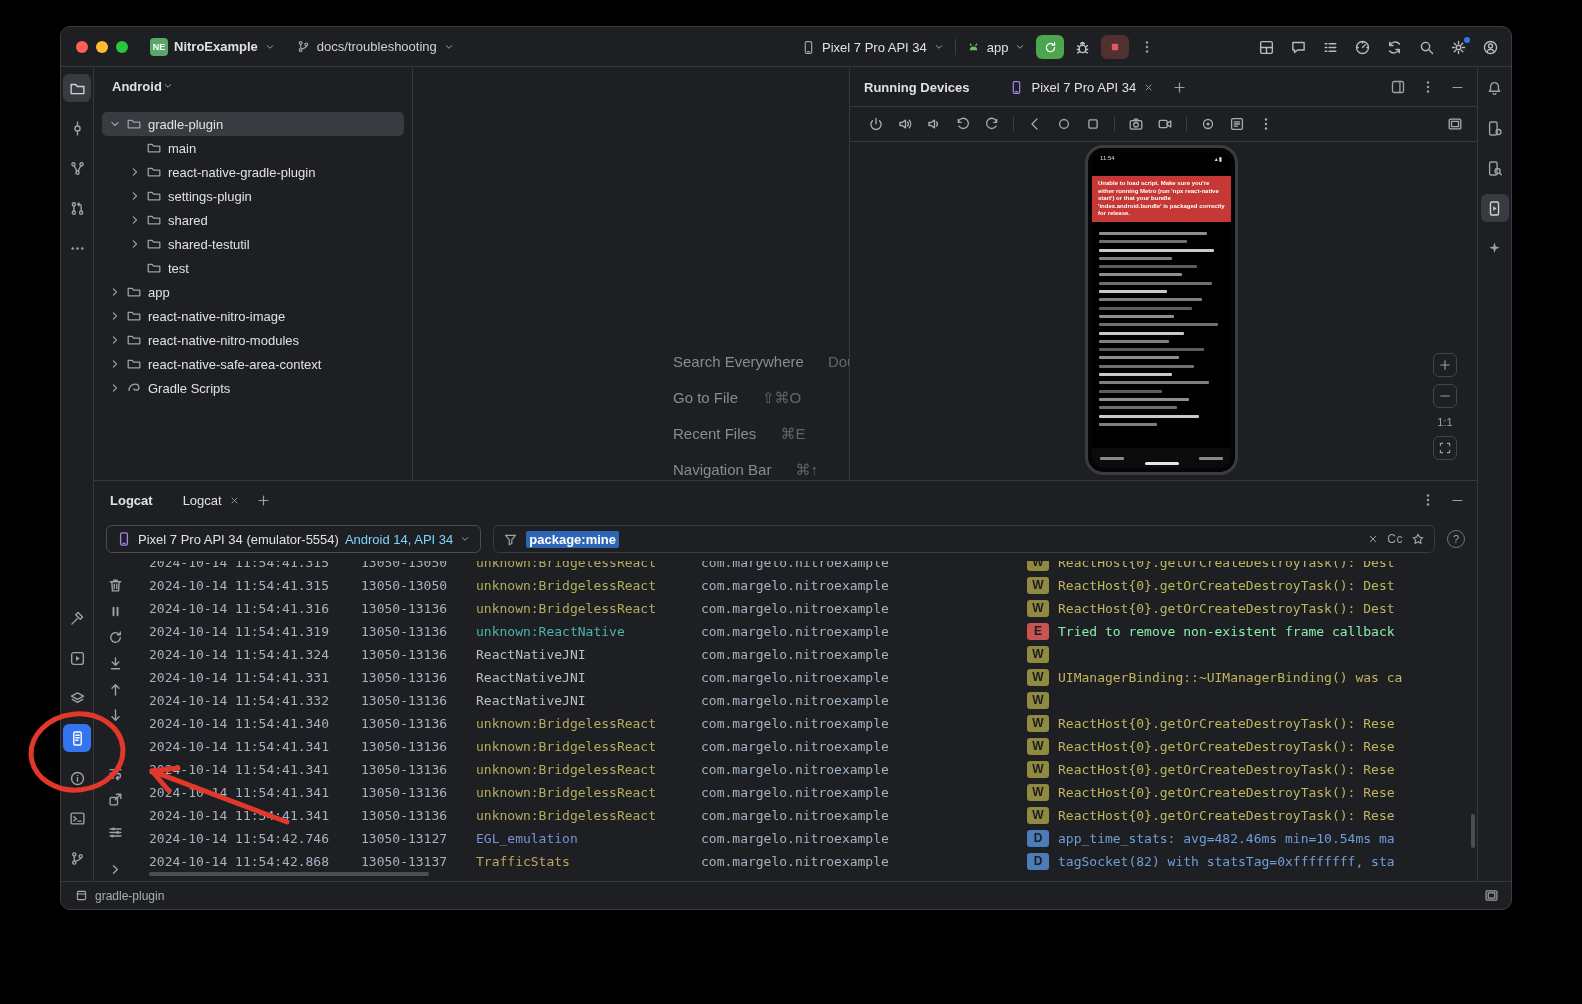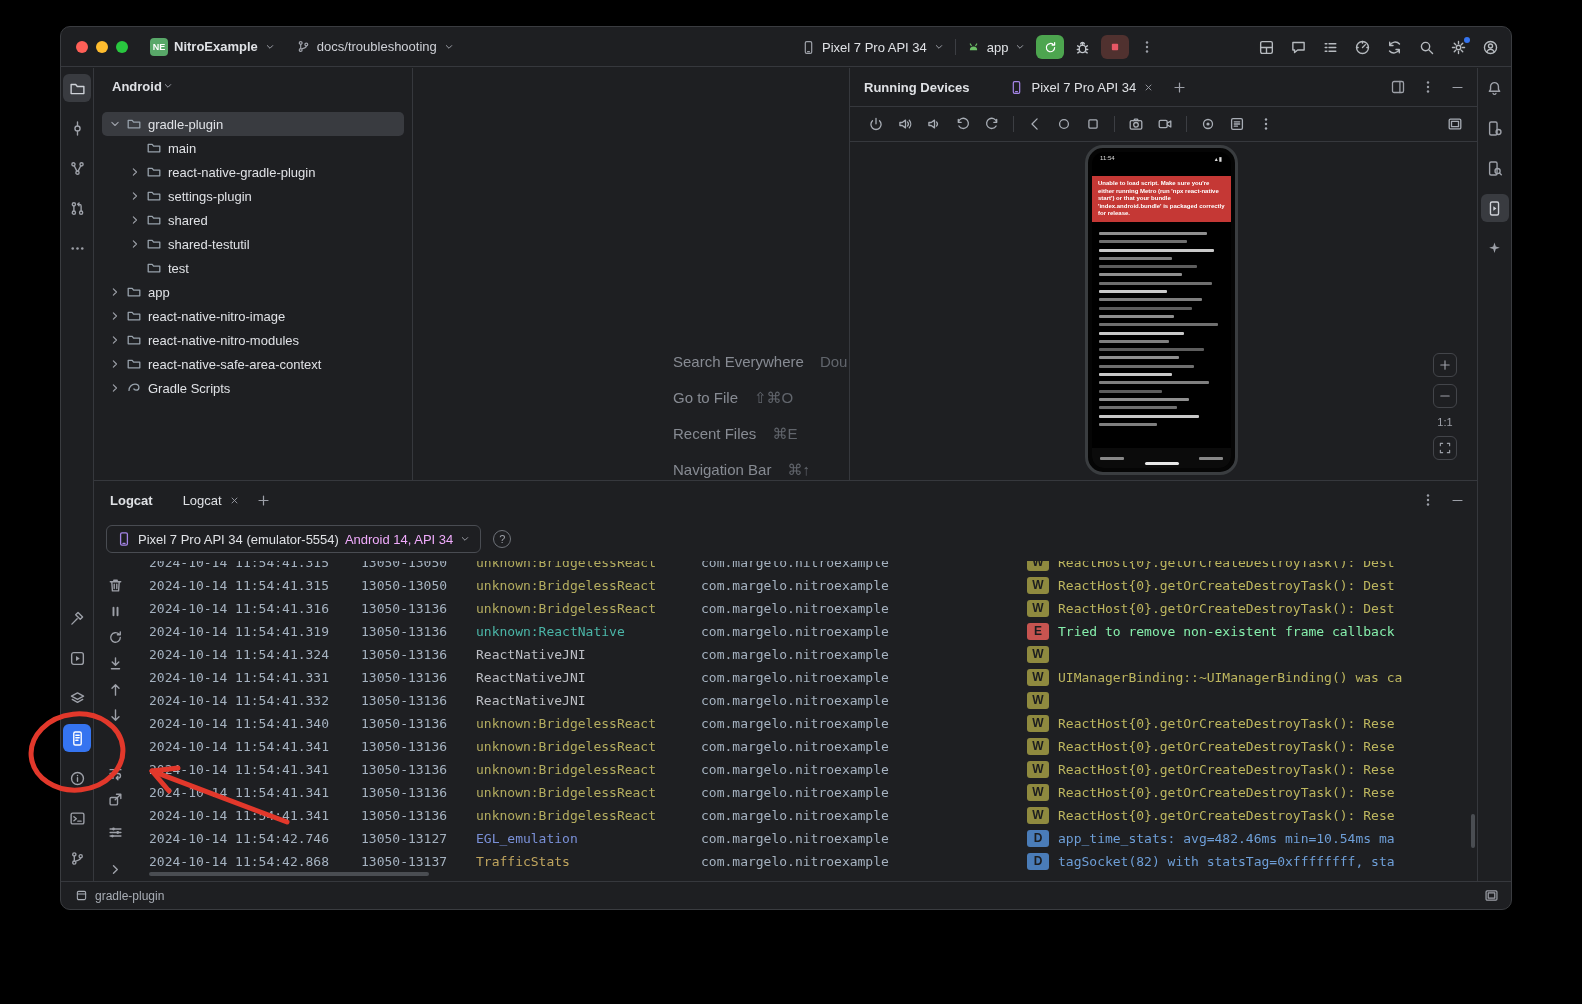--- a/index.html
+++ b/index.html
@@ -50,21 +50,21 @@
 .pp-header{height:36px;display:flex;align-items:center;padding-left:18px;font-weight:600;cursor:pointer}
 .pp-tree{padding-top:8px}
 .tree-row{height:24px;display:flex;align-items:center;margin:0 8px;border-radius:5px;cursor:pointer;white-space:nowrap}
 .tree-row.sel{background:var(--sel)}
 .tree-ch{width:18px;flex:none;display:flex;justify-content:center;color:var(--dim)}
 .tree-ic{width:20px;flex:none;display:flex;justify-content:center;color:#97A1AB}
 .tree-label{margin-left:4px}
 
 .editor{flex:1;position:relative;overflow:hidden;min-width:0}
 .hints{position:absolute;left:260px;top:283px;font-size:15px;color:#878B93}
-.hint-row{display:flex;gap:16px;margin-bottom:14px;white-space:nowrap;line-height:22px}
+.hint-row{display:flex;gap:24px;margin-bottom:14px;white-space:nowrap;line-height:22px}
 .hint-key{color:#61656C}
 
 .rd{width:628px;flex:none;border-left:1px solid var(--border);position:relative;overflow:hidden}
 .rd-head{height:38px;display:flex;align-items:center;padding:0 14px;position:relative}
 .rd-title{font-weight:600;margin-right:40px}
 .rd-tab{display:flex;align-items:center;gap:7px;cursor:pointer}
 .rd-tab .ph{color:#A585E8}
 .rd-tab .x{color:var(--dim);display:flex;cursor:pointer}
 .rd-plus{margin-left:18px;color:var(--dim);display:flex;cursor:pointer}
 .rd-head-right{position:absolute;right:12px;display:flex;align-items:center;gap:14px;color:var(--dim)}
@@ -91,21 +91,21 @@
 .lc{flex:1;border-top:1px solid var(--border);display:flex;flex-direction:column;min-height:0}
 .lc-tabs{height:38px;flex:none;display:flex;align-items:center;padding:0 16px;position:relative}
 .lc-title{font-weight:600;margin-right:30px}
 .lc-tab{display:flex;align-items:center;gap:7px;cursor:pointer}
 .lc-tab .x{color:var(--dim);display:flex}
 .lc-plus{margin-left:16px;color:var(--dim);display:flex;cursor:pointer}
 .lc-tabs-right{position:absolute;right:12px;display:flex;gap:14px;align-items:center;color:var(--dim)}
 .lc-filter{height:40px;flex:none;display:flex;align-items:center;gap:12px;padding:0 12px}
 .lc-device{height:28px;border:1px solid #494C52;border-radius:6px;display:flex;align-items:center;gap:6px;padding:0 9px;cursor:pointer}
 .lc-device .ph{color:#A585E8}
-.lc-device .det{color:#f0abfc}
+.lc-device .det{color:#7dd3fc}
 .lc-field{flex:1;height:28px;border:1px solid #393B40;border-radius:6px;display:flex;align-items:center;gap:8px;padding:0 9px;color:var(--dim)}
 .lc-query{background:#2E65B5;color:#fff;padding:1px 3px;border-radius:2px;font-weight:600}
 .lc-field .spacer{flex:1}
 .cc{font-size:12px;letter-spacing:.5px;cursor:pointer}
 .lc-help{width:18px;height:18px;flex:none;border:1px solid #6F737A;border-radius:50%;display:flex;align-items:center;justify-content:center;font-size:11px;color:var(--dim);cursor:pointer}
 .lc-body{flex:1;display:flex;min-height:0;position:relative}
 .lc-tools{width:42px;flex:none;display:flex;flex-direction:column;align-items:center;gap:9px;padding-top:18px;color:var(--dim)}
 .lc-tools .tool-ic{display:flex}
 .lc-log{flex:1;position:relative;overflow:hidden;padding-top:2px;
         font-family:"DejaVu Sans Mono","Liberation Mono",monospace;font-size:13px;color:#A5B2C0}
@@ -772,20 +772,40 @@
                 </svg>
               </span>
             <span>Pixel 7 Pro API 34 (emulator-5554)</span>
             <span class="det">Android 14, API 34</span>
             <span class="chev" id="chev6">
                 <svg class="ic" width="12" height="12" viewBox="0 0 16 16" fill="none" stroke="currentColor" stroke-width="1.3" stroke-linecap="round" stroke-linejoin="round">
                   <path d="M4.4 6.1L8 9.7l3.6-3.6"></path>
                 </svg>
               </span>
           </div>
+          <div class="lc-field">
+            <span id="funnelIc">
+                <svg class="ic" width="15" height="15" viewBox="0 0 16 16" fill="none" stroke="currentColor" stroke-width="1.3" stroke-linecap="round" stroke-linejoin="round">
+                  <path d="M2.7 3.5h10.6l-3.9 4.7v4.1l-2.8 1.2V8.2z"></path>
+                </svg>
+              </span>
+            <span class="lc-query">package:mine</span>
+            <span class="spacer"></span>
+            <span class="tool-ic" id="clearFilter">
+                <svg class="ic" width="12" height="12" viewBox="0 0 16 16" fill="none" stroke="currentColor" stroke-width="1.3" stroke-linecap="round" stroke-linejoin="round">
+                  <path d="M4.4 4.4l7.2 7.2M11.6 4.4l-7.2 7.2"></path>
+                </svg>
+              </span>
+            <span class="cc">Cc</span>
+            <span class="tool-ic" id="starIc">
+                <svg class="ic" width="14" height="14" viewBox="0 0 16 16" fill="none" stroke="currentColor" stroke-width="1.3" stroke-linecap="round" stroke-linejoin="round">
+                  <path d="M8 2.5l1.7 3.4 3.8.6-2.8 2.7.7 3.8L8 11.2 4.6 13l.7-3.8L2.5 6.5l3.8-.6z"></path>
+                </svg>
+              </span>
+          </div>
           <span class="lc-help">?</span>
         </div>
         <div class="lc-body">
           <div class="lc-tools">
               <span class="tool-ic">
                 <svg class="ic" width="17" height="17" viewBox="0 0 16 16" fill="none" stroke="currentColor" stroke-width="1.3" stroke-linecap="round" stroke-linejoin="round">
                   <path d="M3.1 4.5h9.8M6.4 4.5V3.1h3.2v1.4M4.5 4.5l.6 8.6h5.8l.6-8.6M6.8 6.8v4M9.2 6.8v4"></path>
                 </svg>
               </span>
               <span class="tool-ic">

